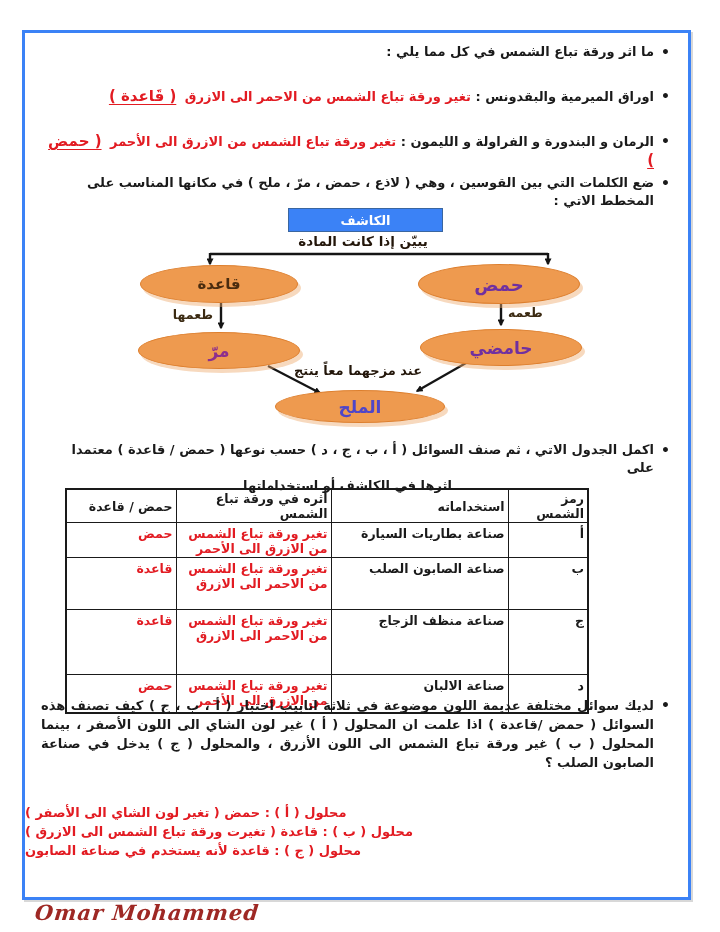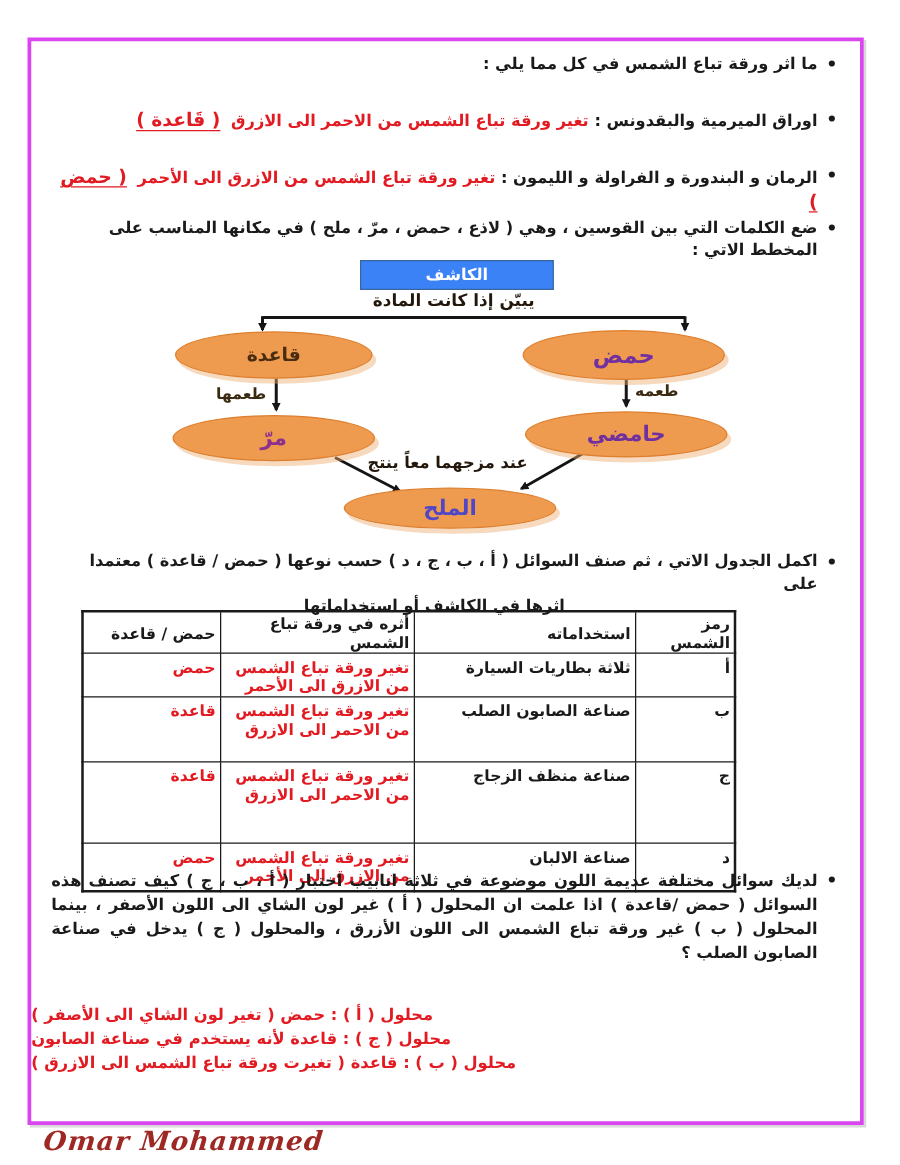--- a/index.html
+++ b/index.html
@@ -4,21 +4,21 @@
 <style>
   html,body{margin:0;padding:0;}
   body{
     width:720px;height:932px;position:relative;overflow:hidden;
     background:#ffffff;
     font-family:"DejaVu Sans", sans-serif;
     direction:rtl;
   }
   .frame{
     position:absolute;left:22px;top:30px;width:663px;height:864px;
-    border:3px solid #d946ef;background:#fff;
+    border:3px solid #3b82f6;background:#fff;
     box-shadow:2px 2px 0 #d8d8d8;
   }
   
   .bullet{
     position:absolute;right:16px;left:16px;
     padding-right:18px;position:absolute;
     font-size:13px;font-weight:bold;color:#1a1a1a;line-height:18px;
   }
   .bullet::before{
     content:"\2022";position:absolute;right:2px;top:0;
@@ -166,21 +166,21 @@
       <tr>
         <th>رمز الشمس</th>
         <th>استخداماته</th>
         <th>أثره في ورقة تباع الشمس</th>
         <th>حمض / قاعدة</th>
       </tr>
     </thead>
     <tbody>
       <tr class="row-a">
         <td>أ</td>
-        <td>ثلاثة بطاريات السيارة</td>
+        <td>صناعة بطاريات السيارة</td>
         <td class="cell-red">تغير ورقة تباع الشمس من الازرق الى الأحمر</td>
         <td class="cell-red">حمض</td>
       </tr>
       <tr class="row-b">
         <td>ب</td>
         <td>صناعة الصابون الصلب</td>
         <td class="cell-red">تغير ورقة تباع الشمس من الاحمر الى الازرق</td>
         <td class="cell-red">قاعدة</td>
       </tr>
       <tr class="row-c">
@@ -197,19 +197,19 @@
       </tr>
     </tbody>
   </table>
 
   <div class="bullet b6">
     <span>لديك سوائل مختلفة عديمة اللون موضوعة في ثلاثة انابيب اختبار ( أ ، ب ، ج ) كيف تصنف هذه السوائل ( حمض /قاعدة ) اذا علمت ان المحلول ( أ ) غير لون الشاي الى اللون الأصفر ، بينما المحلول ( ب ) غير ورقة تباع الشمس الى اللون الأزرق ، والمحلول ( ج ) يدخل في صناعة الصابون الصلب ؟</span>
   </div>
 
   <div class="answers">
     <div class="ans">محلول ( أ ) : حمض ( تغير لون الشاي الى الأصفر )</div>
+    <div class="ans">محلول ( ب ) : قاعدة ( تغيرت ورقة تباع الشمس الى الازرق )</div>
     <div class="ans">محلول ( ج ) : قاعدة لأنه يستخدم في صناعة الصابون</div>
-    <div class="ans">محلول ( ب ) : قاعدة ( تغيرت ورقة تباع الشمس الى الازرق )</div>
   </div>
 
 </div>
 
 <div class="signature">Omar Mohammed</div>
 
 </body></html>

